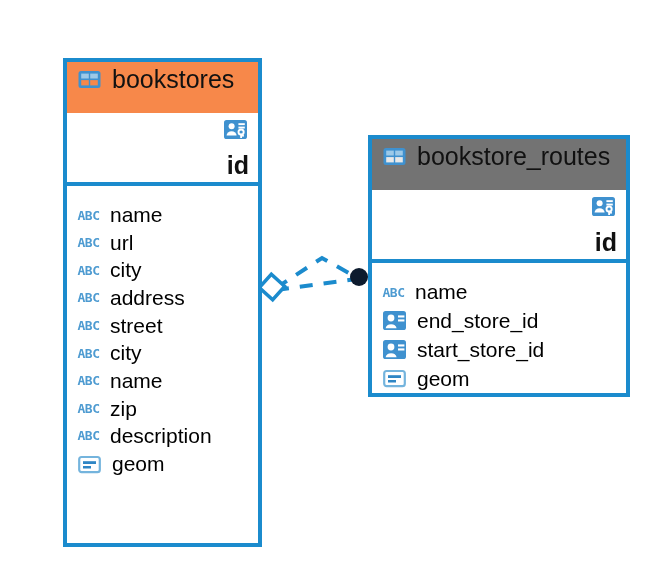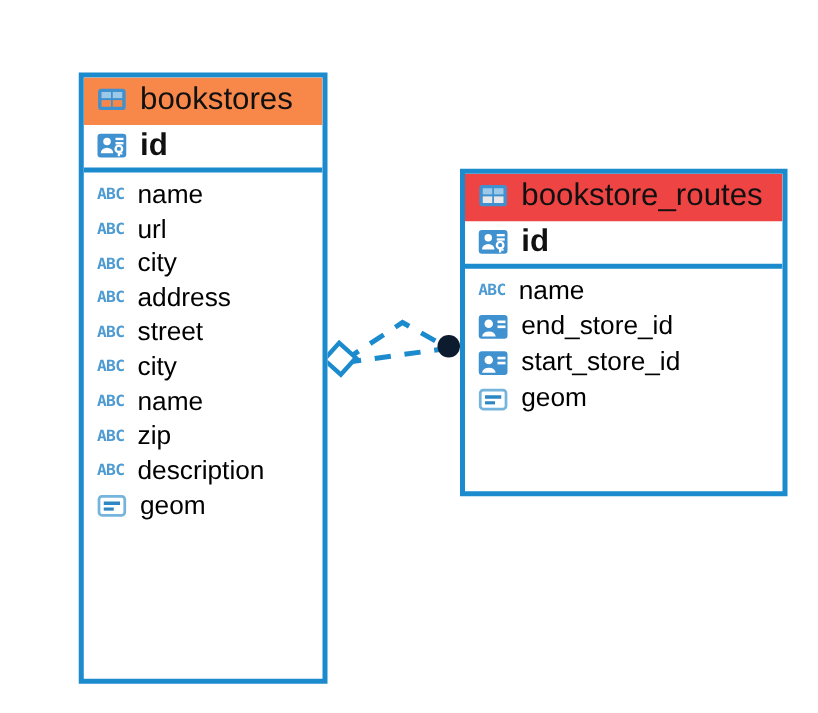--- a/index.html
+++ b/index.html
@@ -16,39 +16,40 @@
   .entity{
     position:absolute;
     box-sizing:border-box;
     border:4px solid #1b8bcd;
     background:#ffffff;
     overflow:hidden;
   }
   .entity-header{
     display:flex;align-items:center;
     gap:9px;
-    padding:4px 9px 7px 9px;
+    padding:4px 9px 20px 9px;
     box-sizing:border-box;
   }
   .entity-header .title{
     font-size:25px;
     color:#111111;
     line-height:1.05;
     white-space:nowrap;
   }
   .pk-row{
-    display:flex;align-items:flex-start;gap:9px;
+    display:flex;align-items:flex-end;gap:9px;
     padding:3px 9px 4px 9px;
     box-sizing:border-box;
     border-bottom:4px solid #1b8bcd;
+    flex-direction:column;
   }
   .pk-row .fname{
     font-size:25px;font-weight:bold;color:#111111;line-height:1.05;
   }
-  .field-list{padding:4px 0 6px 0;}
+  .field-list{padding:15px 0 6px 0;}
   .field{
     display:flex;align-items:center;gap:9px;
     padding:1px 9px;
     box-sizing:border-box;
   }
   .field .fname{
     font-size:21px;color:#000000;line-height:1.22;white-space:nowrap;
   }
 
   
@@ -196,21 +197,21 @@
           </svg>
         </span>
         <span class="fname">geom</span>
       </div>
 
     </div>
   </div>
 
   <div class="entity" style="left:368px;top:135px;width:262px;height:262px;">
 
-    <div class="entity-header" style="background:#ef4444;">
+    <div class="entity-header" style="background:#737373;">
       <span class="icon">
         <svg width="27" height="27" viewBox="0 0 27 27">
           <rect x="2.5" y="5" width="22" height="17" rx="2.5" fill="#3f91cf"></rect>
           <rect x="5.2" y="7.6" width="7.6" height="4.9" fill="#9cc9e8"></rect>
           <rect x="14.2" y="7.6" width="7.6" height="4.9" fill="#9cc9e8"></rect>
           <rect x="5.2" y="14.1" width="7.6" height="5.3" fill="#e8e8e8"></rect>
           <rect x="14.2" y="14.1" width="7.6" height="5.3" fill="#e8e8e8"></rect>
         </svg>
       </span>
       <span class="title">bookstore_routes</span>

